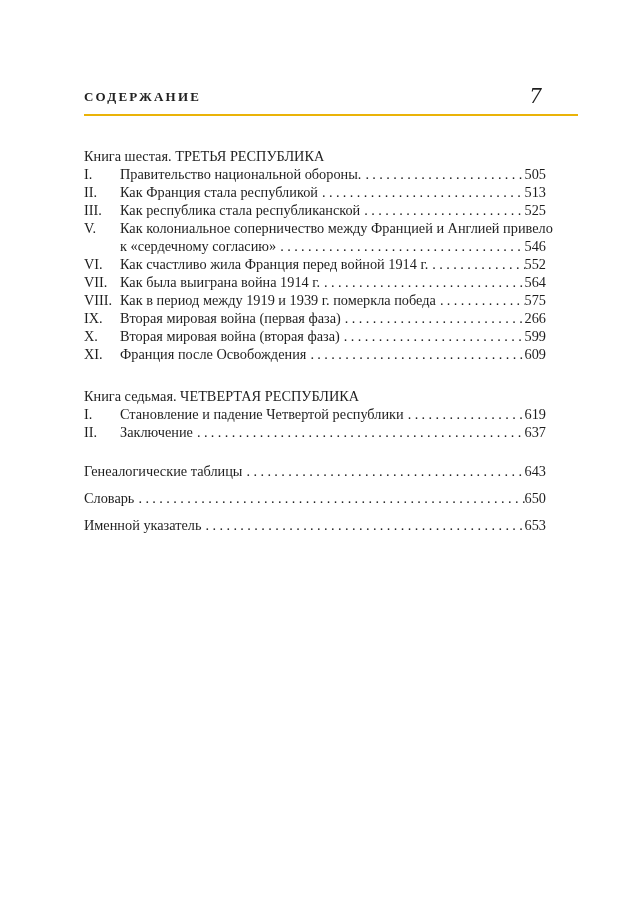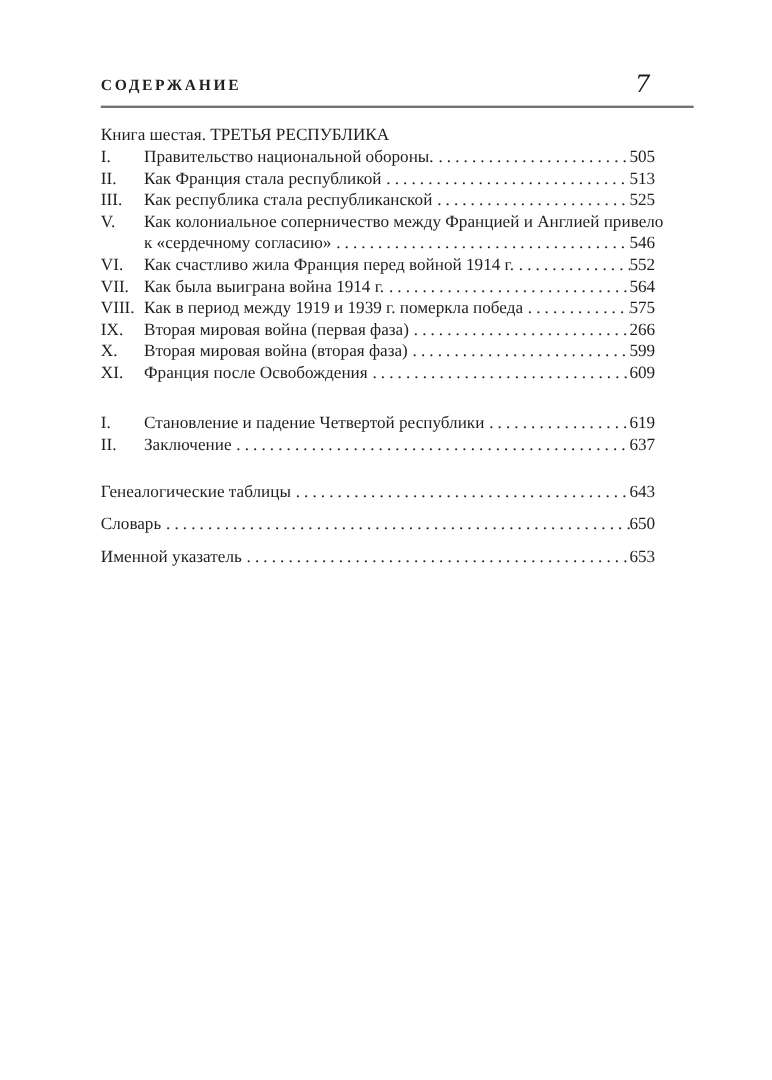--- a/index.html
+++ b/index.html
@@ -23,39 +23,40 @@
     font-size: 14.3px;
     line-height: 18px;
   }
   
   .header {
     display: flex;
     justify-content: space-between;
     align-items: baseline;
     padding-top: 58px;
     padding-bottom: 8px;
-    border-bottom: 2px solid #737373;
+    border-bottom: 2px solid #eab308;
+    margin-top: 26px;
   }
   .header-title {
     font-size: 13px;
     font-weight: bold;
     letter-spacing: 2.2px;
     color: #222222;
   }
   .header-page-number {
     font-family: "DejaVu Serif", "Liberation Serif", serif;
     font-size: 20px;
     font-style: italic;
     line-height: 1;
     padding-right: 36px;
     transform: translateY(2px);
   }
   
   .section { margin-top: 24px; }
-  .sections .section:first-child { margin-top: 14px; }
+  .sections .section:first-child { margin-top: 31px; }
   .section-heading { line-height: 18px; }
   .entry {
     display: flex;
     align-items: flex-end;
     padding-right: 32px;
   }
   .entry .num {
     flex: 0 0 36px;
     white-space: nowrap;
   }
@@ -173,20 +174,21 @@
   <div class="entry">
     <span class="num">XI.</span>
     <span class="title">Франция после Освобождения</span>
     <span class="leader"></span>
     <span class="pagenum">609</span>
   </div>
 </div>
   </section>
 
   <section class="section">
+    <div class="section-heading">Книга седьмая. ЧЕТВЕРТАЯ РЕСПУБЛИКА</div>
     <div class="section-entries">
   <div class="entry">
     <span class="num">I.</span>
     <span class="title">Становление и падение Четвертой республики</span>
     <span class="leader"></span>
     <span class="pagenum">619</span>
   </div>
 
   <div class="entry">
     <span class="num">II.</span>

